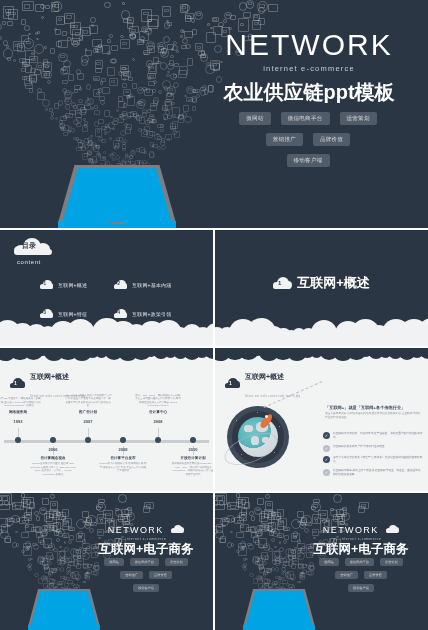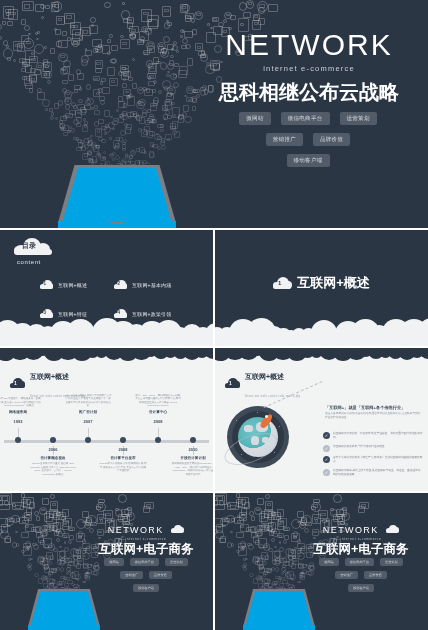--- a/index.html
+++ b/index.html
@@ -746,21 +746,21 @@
       <div class="tab-screen" style="left:0;top:3px;width:118px;height:53px;
            clip-path:polygon(17% 0%, 83% 0%, 96% 100%, 4% 100%);"></div>
       <div class="tab-screen" style="left:0;top:56px;width:118px;height:7px;"></div>
       <div style="position:absolute;left:52px;top:57px;width:14px;height:2px;
            background:#7a7f86;border-radius:2px;"></div>
     </div>
 
     <div class="hero-text">
       <div class="netword">NETWORK</div>
       <div class="netsub">internet e-commerce</div>
-      <div class="cntitle">思科相继公布云战略</div>
+      <div class="cntitle">农业供应链ppt模板</div>
     </div>
 
     <div class="badges">
       <div class="brow">
         <span class="badge">微网站</span>
         <span class="badge">微信电商平台</span>
         <span class="badge">运营策划</span>
       </div>
       <div class="brow">
         <span class="badge">营销推广</span>

